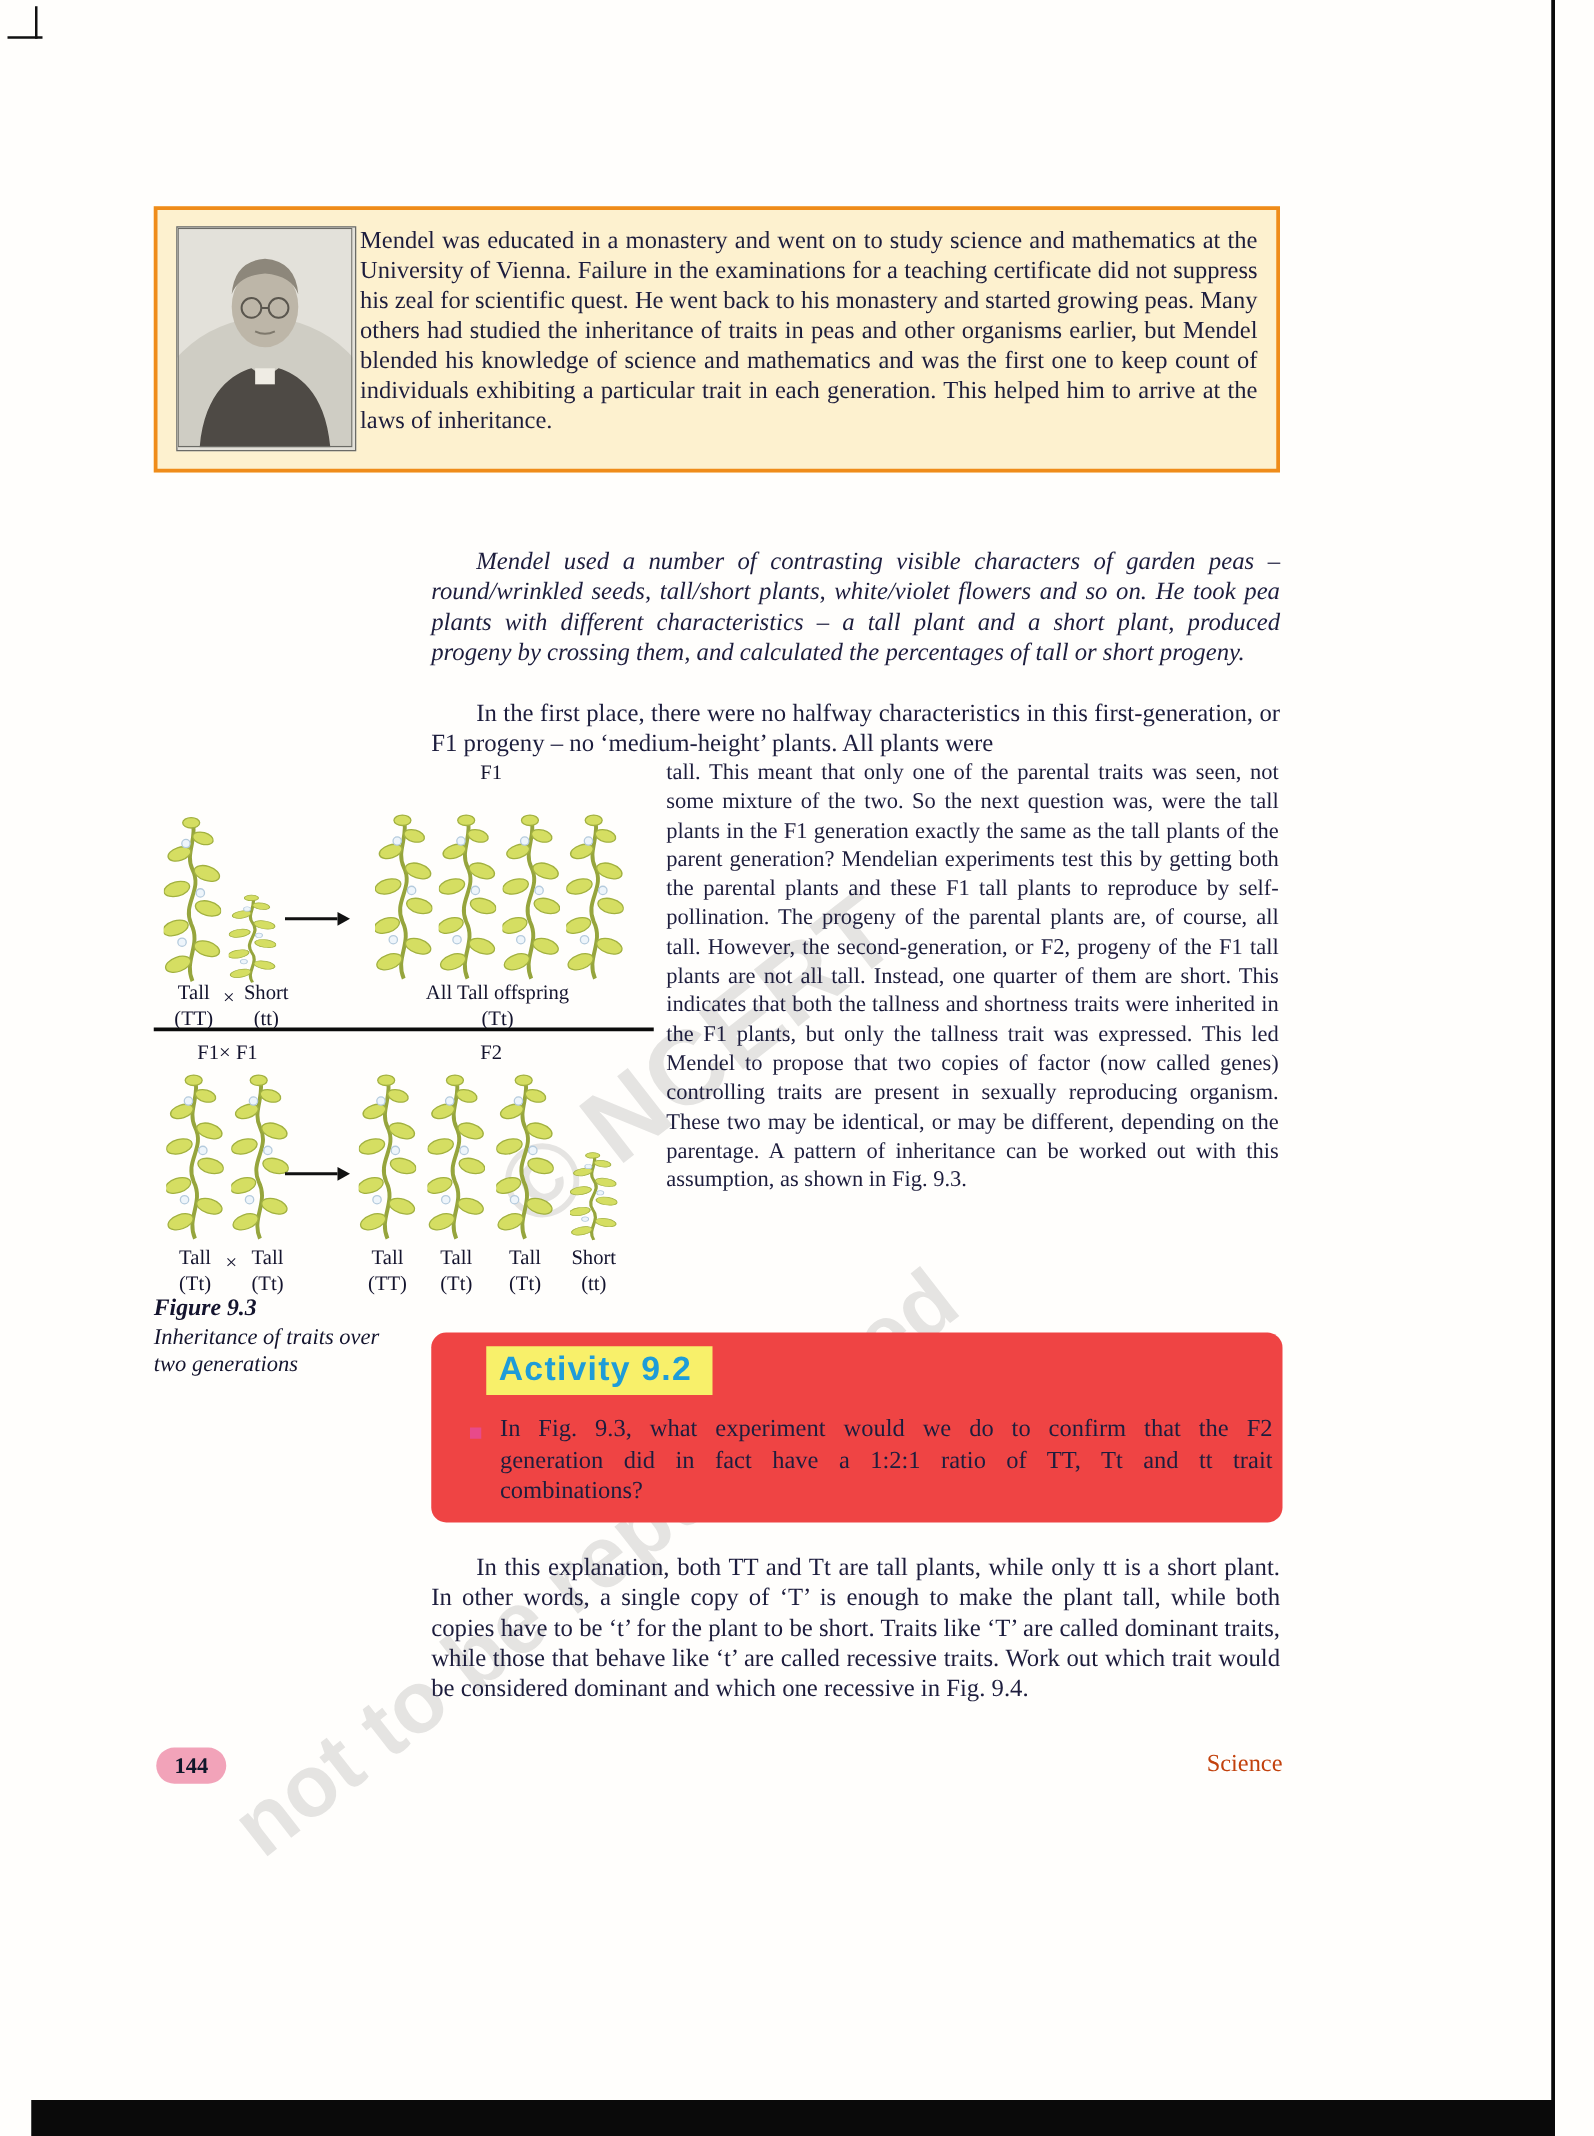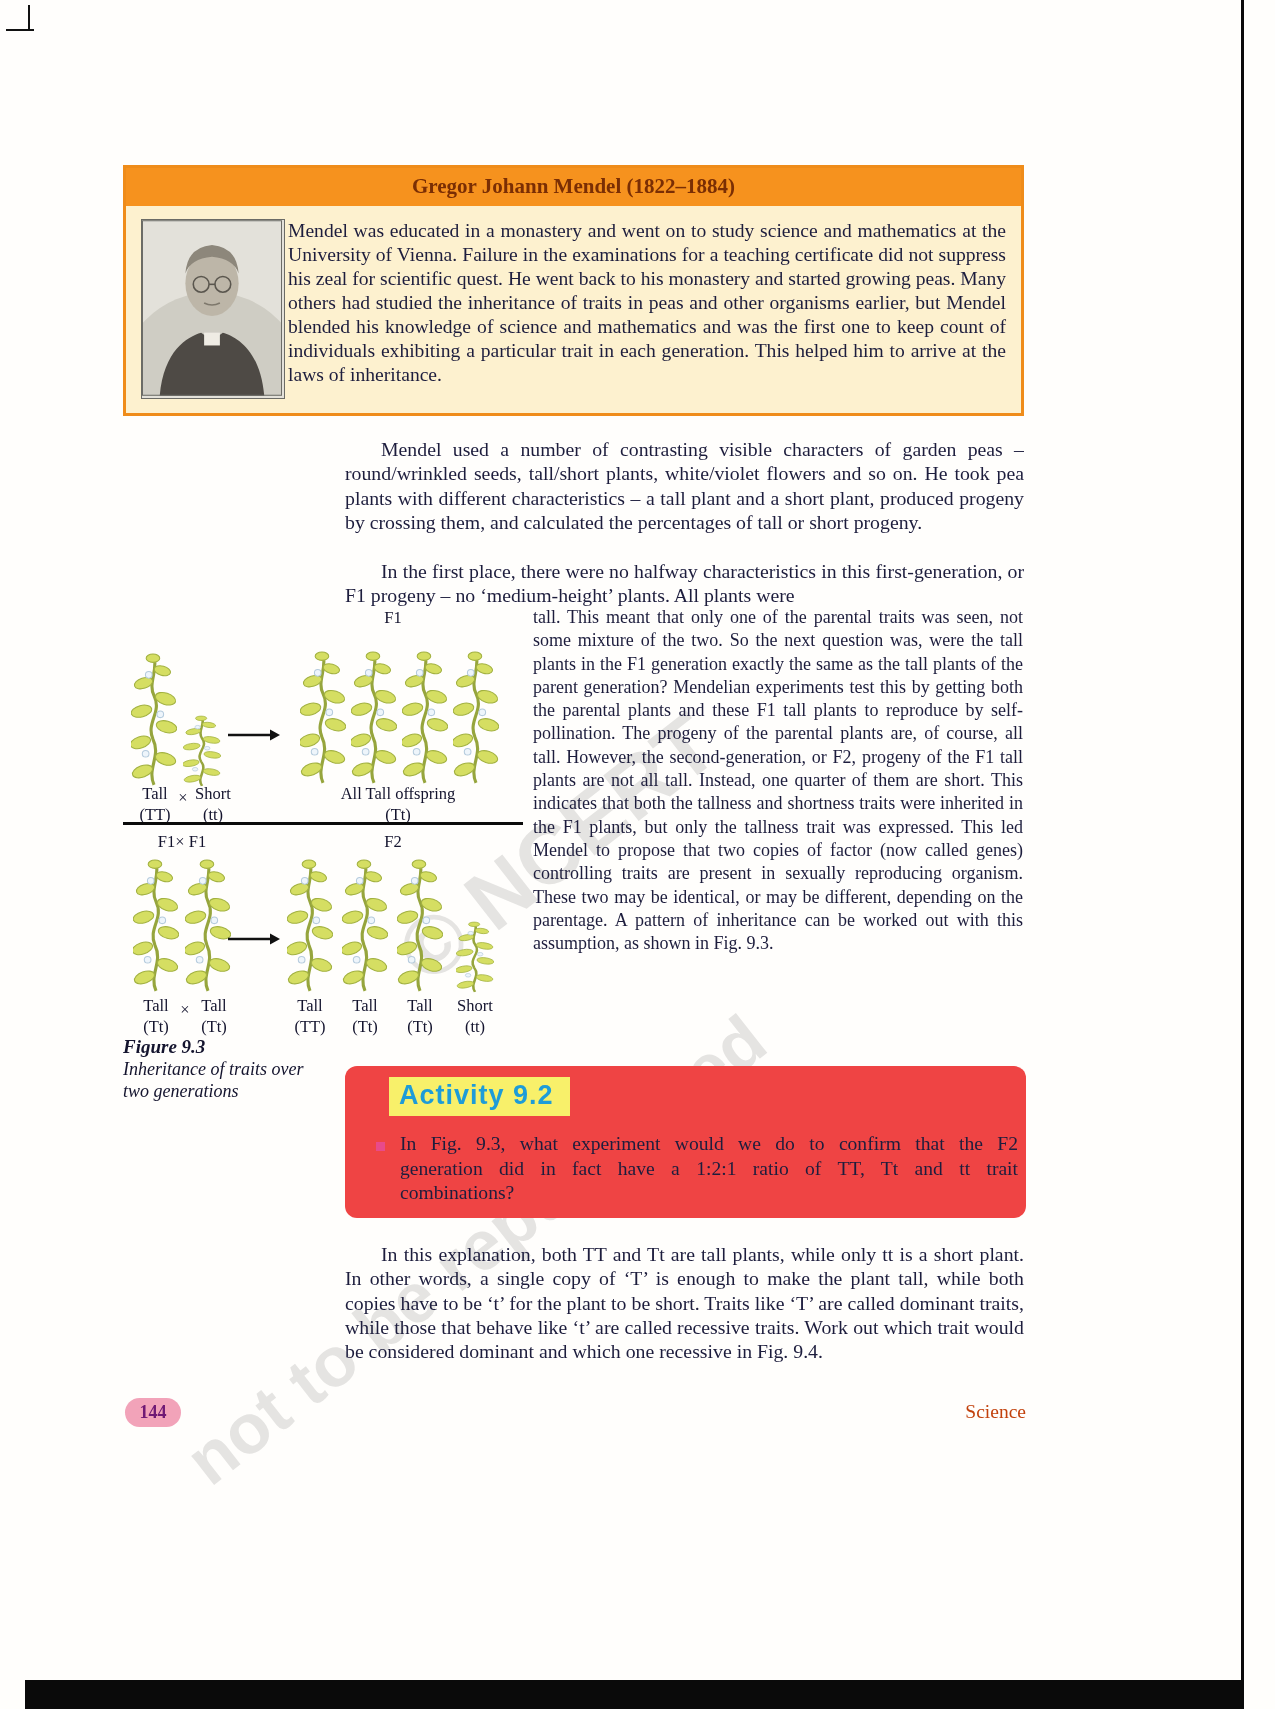--- a/index.html
+++ b/index.html
@@ -37,21 +37,21 @@
   
   .activity-box{position:absolute;left:345px;top:1066px;width:681px;height:152px;background:#ef4444;border-radius:12px;}
   .activity-title{position:absolute;left:44px;top:11px;background:#f8f06a;color:#1e9cd8;
                   font-family:"Liberation Sans","DejaVu Sans",sans-serif;font-weight:bold;font-size:27px;
                   padding:3px 16px 5px 10px;letter-spacing:1px;}
   .activity-bullet{position:absolute;left:31px;top:76px;width:9px;height:9px;background:#e84a8a;}
   .activity-text{position:absolute;left:55px;top:66px;width:618px;font-size:19.6px;line-height:24.6px;
                  text-align:justify;word-spacing:4px;}
   
   .page-pill{position:absolute;left:125px;top:1398px;width:56px;height:29px;border-radius:15px;background:#f2a3b9;
-             display:flex;align-items:center;justify-content:center;font-weight:bold;font-size:18px;color:#701a75;}
+             display:flex;align-items:center;justify-content:center;font-weight:bold;font-size:18px;color:#0f172a;}
   .footer-subject{position:absolute;left:880px;top:1401px;width:146px;text-align:right;font-size:19.5px;color:#c2410c;}
 </style>
 </head>
 <body>
 
 <div class="page">
 
   <svg width="0" height="0" style="position:absolute" aria-hidden="true">
     <defs>
       <g id="pea">
@@ -82,42 +82,41 @@
 
   <div class="crop-h"></div>
   <div class="crop-v"></div>
   <div class="border-right"></div>
   <div class="border-bottom"></div>
 
   <div class="wm wm1">© NCERT</div>
   <div class="wm wm2">not to be republished</div>
 
   <div class="mendel-box">
-    <div class="mendel-header">Gregor Johann Mendel (1822–1884)</div>
     <div class="mendel-body">
       <div class="portrait">
         <svg viewBox="0 0 142 178" width="140" height="176">
           <rect width="142" height="178" fill="#e3e1da"></rect>
           <circle cx="71" cy="168" r="95" fill="#cfcdc4"></circle>
           <path d="M18,178 C22,132 46,118 60,114 L71,122 L82,114 C96,118 120,132 124,178 Z" fill="#4e4a45"></path>
           <rect x="63" y="114" width="16" height="13" fill="#efece4"></rect>
           <ellipse cx="71" cy="64" rx="27" ry="33" fill="#bdb6a8"></ellipse>
           <path d="M44,54 Q46,27 71,25 Q96,27 98,54 Q93,39 71,37 Q49,39 44,54 Z" fill="#8d877b"></path>
           <circle cx="60" cy="65" r="8" fill="none" stroke="#5a564e" stroke-width="1.6"></circle>
           <circle cx="82" cy="65" r="8" fill="none" stroke="#5a564e" stroke-width="1.6"></circle>
           <line x1="68" y1="65" x2="74" y2="65" stroke="#5a564e" stroke-width="1.6"></line>
           <path d="M63,84 Q71,88 79,84" fill="none" stroke="#7e786c" stroke-width="1.6"></path>
           <rect x="0.5" y="0.5" width="141" height="177" fill="none" stroke="#6b6b66"></rect>
         </svg>
       </div>
       <div class="mendel-text">Mendel was educated in a monastery and went on to study science and mathematics at the University of Vienna. Failure in the examinations for a teaching certificate did not suppress his zeal for scientific quest. He went back to his monastery and started growing peas. Many others had studied the inheritance of traits in peas and other organisms earlier, but Mendel blended his knowledge of science and mathematics and was the first one to keep count of individuals exhibiting a particular trait in each generation. This helped him to arrive at the laws of inheritance.</div>
     </div>
   </div>
 
-  <div class="para indent" style="left:345px;top:437px;width:679px;">Mendel used a number of contrasting visible characters of garden peas – round/wrinkled seeds, tall/short plants, white/violet flowers and so on. He took pea plants with different characteristics – a tall plant and a short plant, produced progeny by crossing them, and calculated the percentages of tall or short progeny.</div>
+  <div class="para indent" style="left:345px;top:437px;width:679px;font-style:italic;">Mendel used a number of contrasting visible characters of garden peas – round/wrinkled seeds, tall/short plants, white/violet flowers and so on. He took pea plants with different characteristics – a tall plant and a short plant, produced progeny by crossing them, and calculated the percentages of tall or short progeny.</div>
   <div class="para indent" style="left:345px;top:559px;width:679px;">In the first place, there were no halfway characteristics in this first-generation, or F1 progeny – no ‘medium-height’ plants. All plants were</div>
   <div class="para para-narrow" style="left:533px;top:606px;width:490px;">tall. This meant that only one of the parental traits was seen, not some mixture of the two. So the next question was, were the tall plants in the F1 generation exactly the same as the tall plants of the parent generation? Mendelian experiments test this by getting both the parental plants and these F1 tall plants to reproduce by self-pollination. The progeny of the parental plants are, of course, all tall. However, the second-generation, or F2, progeny of the F1 tall plants are not all tall. Instead, one quarter of them are short. This indicates that both the tallness and shortness traits were inherited in the F1 plants, but only the tallness trait was expressed. This led Mendel to propose that two copies of factor (now called genes) controlling traits are present in sexually reproducing organism. These two may be identical, or may be different, depending on the parentage. A pattern of inheritance can be worked out with this assumption, as shown in Fig. 9.3.</div>
   <div class="para indent" style="left:345px;top:1242px;width:679px;">In this explanation, both TT and Tt are tall plants, while only tt is a short plant. In other words, a single copy of ‘T’ is enough to make the plant tall, while both copies have to be ‘t’ for the plant to be short. Traits like ‘T’ are called dominant traits, while those that behave like ‘t’ are called recessive traits. Work out which trait would be considered dominant and which one recessive in Fig. 9.4.</div>
 
   <div class="figure">
     <div class="fig-label" style="left:240px;top:8px;width:60px;">F1</div>
 
     <svg class="plant" style="left:8px;top:52px;" width="46" height="135" viewBox="0 0 44 130" preserveAspectRatio="none">
         <use href="#pea"></use>
       </svg>

